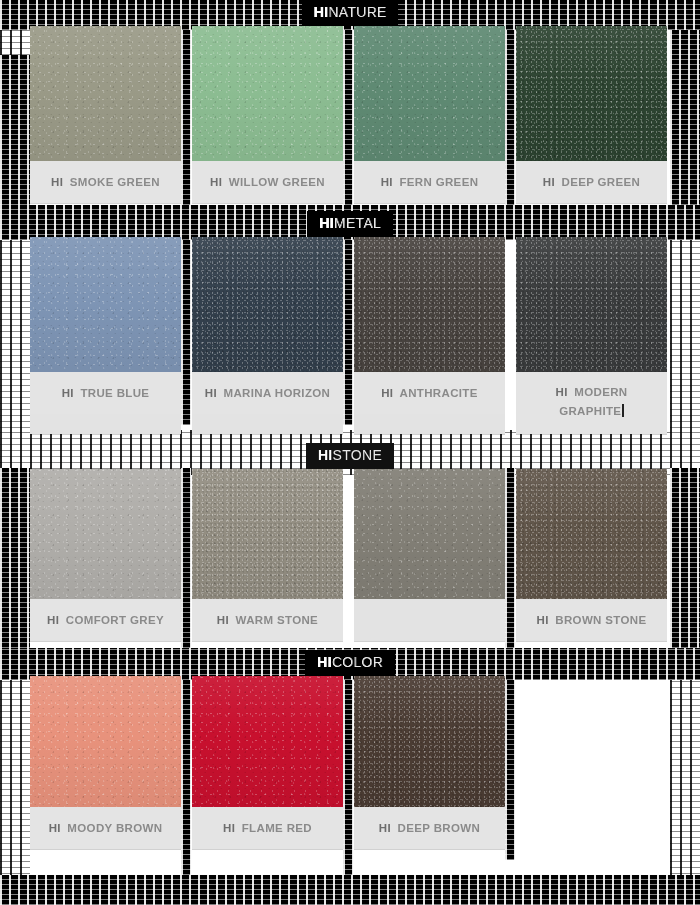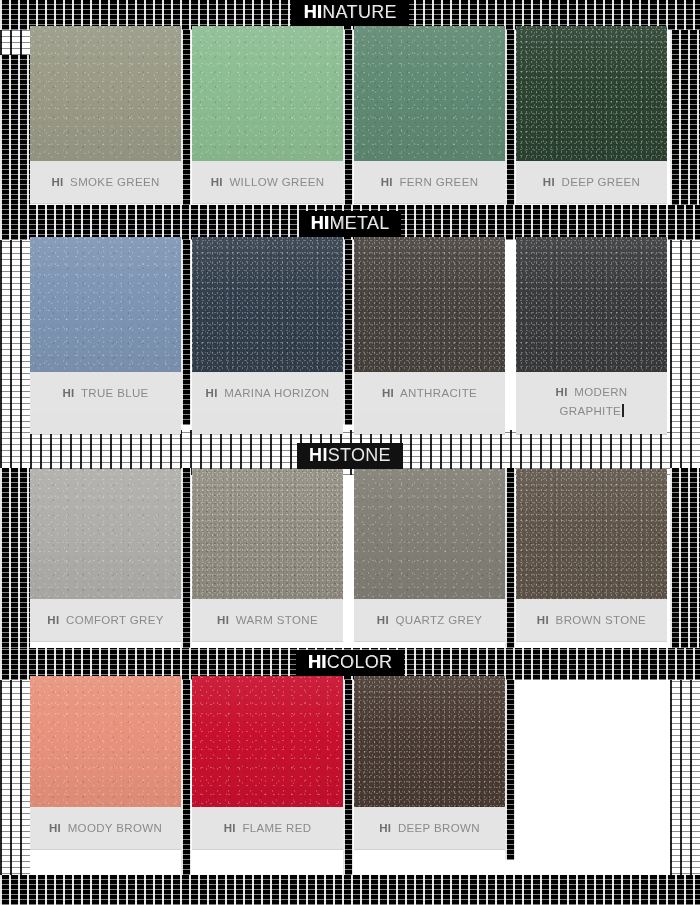--- a/index.html
+++ b/index.html
@@ -33,21 +33,21 @@
     height: 26px;
     display: flex;
     align-items: center;
     justify-content: center;
   }
   .cat-badge {
     display: inline-block;
     padding: 3px 12px 4px 12px;
     background: #111111;
     color: #e8e8e8;
-    font-size: 18px;
+    font-size: 14px;
     font-weight: 400;
     letter-spacing: 0.3px;
     line-height: 19px;
     white-space: nowrap;
   }
   .cat-badge .hi {
     font-weight: 700;
     color: #ffffff;
   }
   .cat-badge.noisy-heavy {
@@ -121,21 +121,21 @@
     min-height: 42px;
     display: flex;
     align-items: center;
     justify-content: center;
   }
   .swatch-label .hi {
     font-weight: 700;
     color: #6e6e6e;
     margin-right: 3px;
   }
-  .swatch-label .nm { font-weight: 400; }
+  .swatch-label .nm { font-weight: 700; }
 
   .swatch-label.two-line {
     min-height: 62px;
     padding: 9px 6px 12px 6px;
   }
   .swatch-label.two-line .txt {
     display: block;
     max-width: 92px;
     line-height: 19px;
   }
@@ -283,23 +283,20 @@
         </div>
       </div>
       <div class="swatch-card">
         <div class="swatch-tile coarse" style="height:130px;background-color:#938e82;"></div>
         <div class="swatch-label">
           <span class="txt"><span class="hi">HI</span><span class="nm"> WARM STONE</span></span>
         </div>
       </div>
       <div class="swatch-card">
         <div class="swatch-tile" style="height:130px;background-color:#827f76;"></div>
-        <div class="swatch-label">
-          <span class="txt"><span class="hi">HI</span><span class="nm"> QUARTZ GREY</span></span>
-        </div>
       </div>
       <div class="swatch-card">
         <div class="swatch-tile coarse" style="height:130px;background-color:#61564a;"></div>
         <div class="swatch-label">
           <span class="txt"><span class="hi">HI</span><span class="nm"> BROWN STONE</span></span>
         </div>
       </div>
     </div>
   </div>
 

